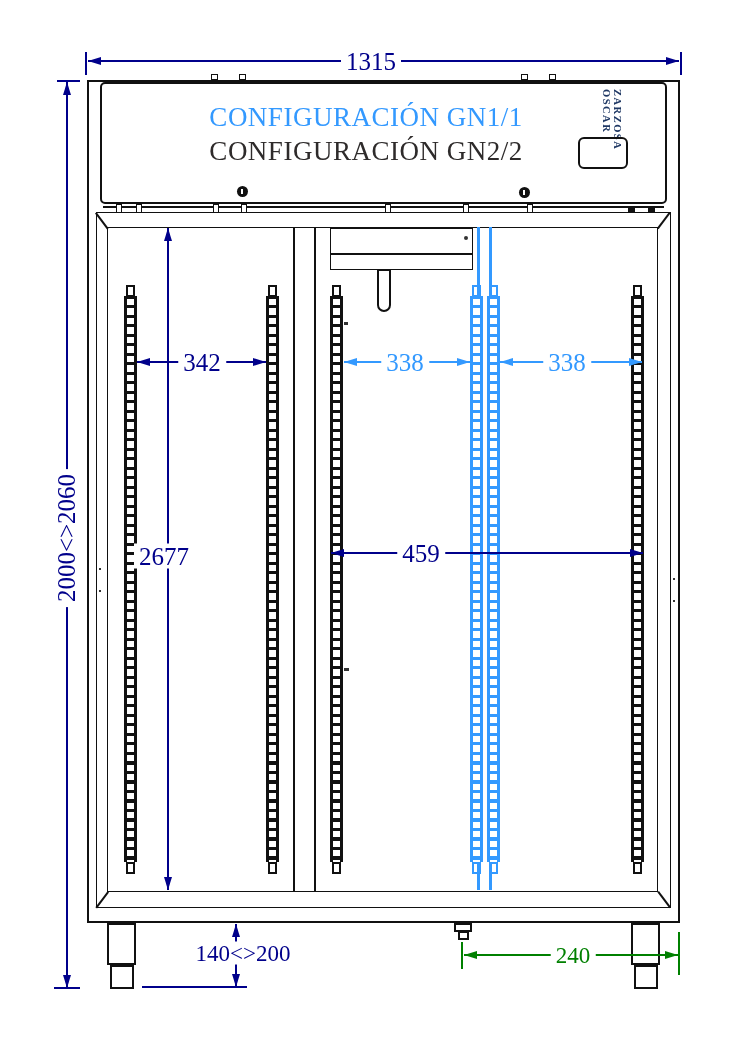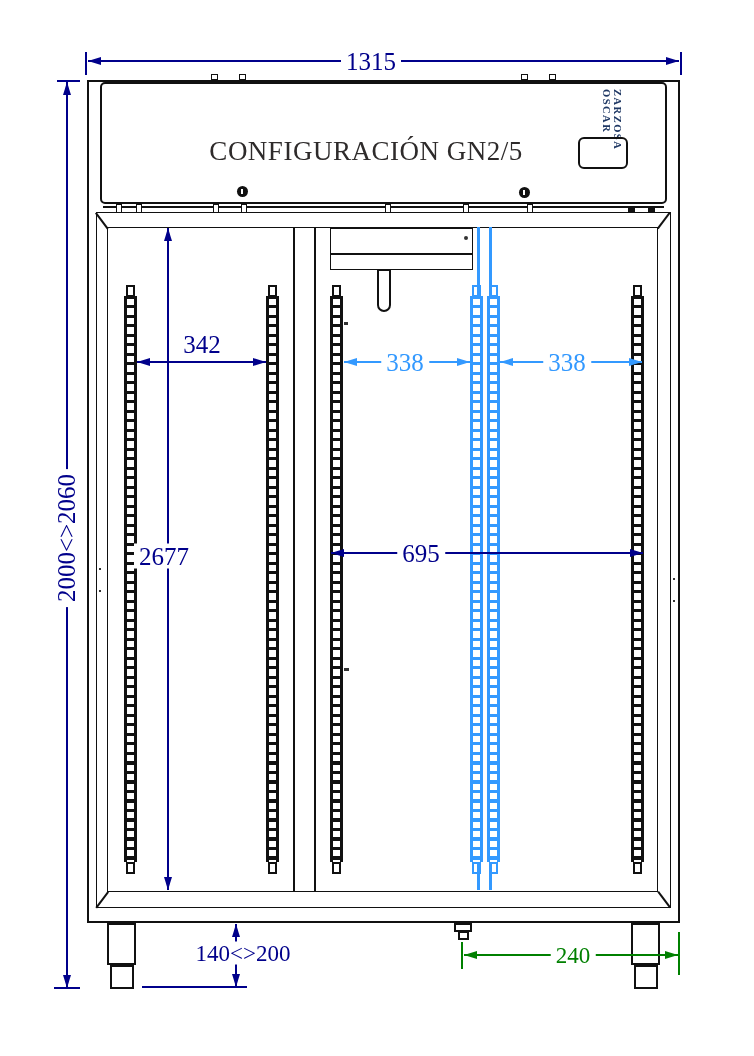--- a/index.html
+++ b/index.html
@@ -59,21 +59,22 @@
     <div class="hl" style="left:54px;top:987px;width:26px;"></div>
     <div class="vl" style="left:66px;top:82px;height:906px;"></div>
     <div class="ar u" style="left:62.5px;top:82px;"></div>
     <div class="ar d" style="left:62.5px;top:975px;"></div>
     <span class="lbl rot" style="left:66px;top:538px;">2000&lt;&gt;2060</span>
   </div>
 
   <div class="box" style="left:87px;top:80px;width:593px;height:843px;"></div>
 
   <div class="box" style="left:100px;top:82px;width:567px;height:122px;border-radius:5px;"></div>
-  <span class="title" style="left:366px;top:151px;color:var(--title_dark,#2E2B2B);">CONFIGURACIÓN GN2/5</span>
+  <span class="title" style="left:366px;top:117px;color:var(--title_blue,#3399FF);">CONFIGURACIÓN GN1/1</span>
+  <span class="title" style="left:366px;top:151px;color:var(--title_dark,#2E2B2B);">CONFIGURACIÓN GN2/2</span>
 
   <span class="brand-line" style="left:600px;top:89px;">OSCAR</span>
   <span class="brand-line" style="left:611px;top:89px;">ZARZOSA</span>
   <div class="box1" style="left:578px;top:137px;width:50px;height:32px;border-width:2px;border-radius:6px;"></div>
 
   <div class="keyhole" style="left:237px;top:186px;"></div>
   <div class="keyhole" style="left:519px;top:187px;"></div>
   <div class="bump" style="left:211px;"></div>
   <div class="bump" style="left:239px;"></div>
   <div class="bump" style="left:521px;"></div>
@@ -140,40 +141,40 @@
       <div class="speck" style="left: 99px; top: 568px;"></div>
       <div class="speck" style="left: 99px; top: 590px;"></div>
       <div class="speck" style="left: 673px; top: 578px;"></div>
       <div class="speck" style="left: 673px; top: 600px;"></div>
     </div>
 
   <div class="navy">
     <div class="hl" style="left:137px;top:361px;width:129px;"></div>
     <div class="ar l" style="left:137px;top:357.5px;"></div>
     <div class="ar r" style="left:253px;top:357.5px;"></div>
-    <span class="lbl" style="left:202px;top:344px;">342</span>
+    <span class="lbl" style="left:202px;top:362px;">342</span>
   </div>
   <div class="lblue">
     <div class="hl" style="left:344px;top:361px;width:126px;"></div>
     <div class="ar l" style="left:344px;top:357.5px;"></div>
     <div class="ar r" style="left:457px;top:357.5px;"></div>
     <span class="lbl" style="left:405px;top:362px;">338</span>
   </div>
   <div class="lblue">
     <div class="hl" style="left:500px;top:361px;width:142px;"></div>
     <div class="ar l" style="left:500px;top:357.5px;"></div>
     <div class="ar r" style="left:629px;top:357.5px;"></div>
     <span class="lbl" style="left:567px;top:362px;">338</span>
   </div>
 
   <div class="navy">
     <div class="hl" style="left:331px;top:552px;width:312px;"></div>
     <div class="ar l" style="left:331px;top:548.5px;"></div>
     <div class="ar r" style="left:630px;top:548.5px;"></div>
-    <span class="lbl" style="left:421px;top:553px;">695</span>
+    <span class="lbl" style="left:421px;top:553px;">459</span>
   </div>
   <div class="navy">
     <div class="vl" style="left:167px;top:228px;height:662px;"></div>
     <div class="ar u" style="left:163.5px;top:228px;"></div>
     <div class="ar d" style="left:163.5px;top:877px;"></div>
     <span class="lbl" style="left:164px;top:556px;">2677</span>
   </div>
 
   <div class="box" style="left:107px;top:923px;width:29px;height:42px;"></div>
   <div class="box" style="left:110px;top:965px;width:24px;height:24px;"></div>

